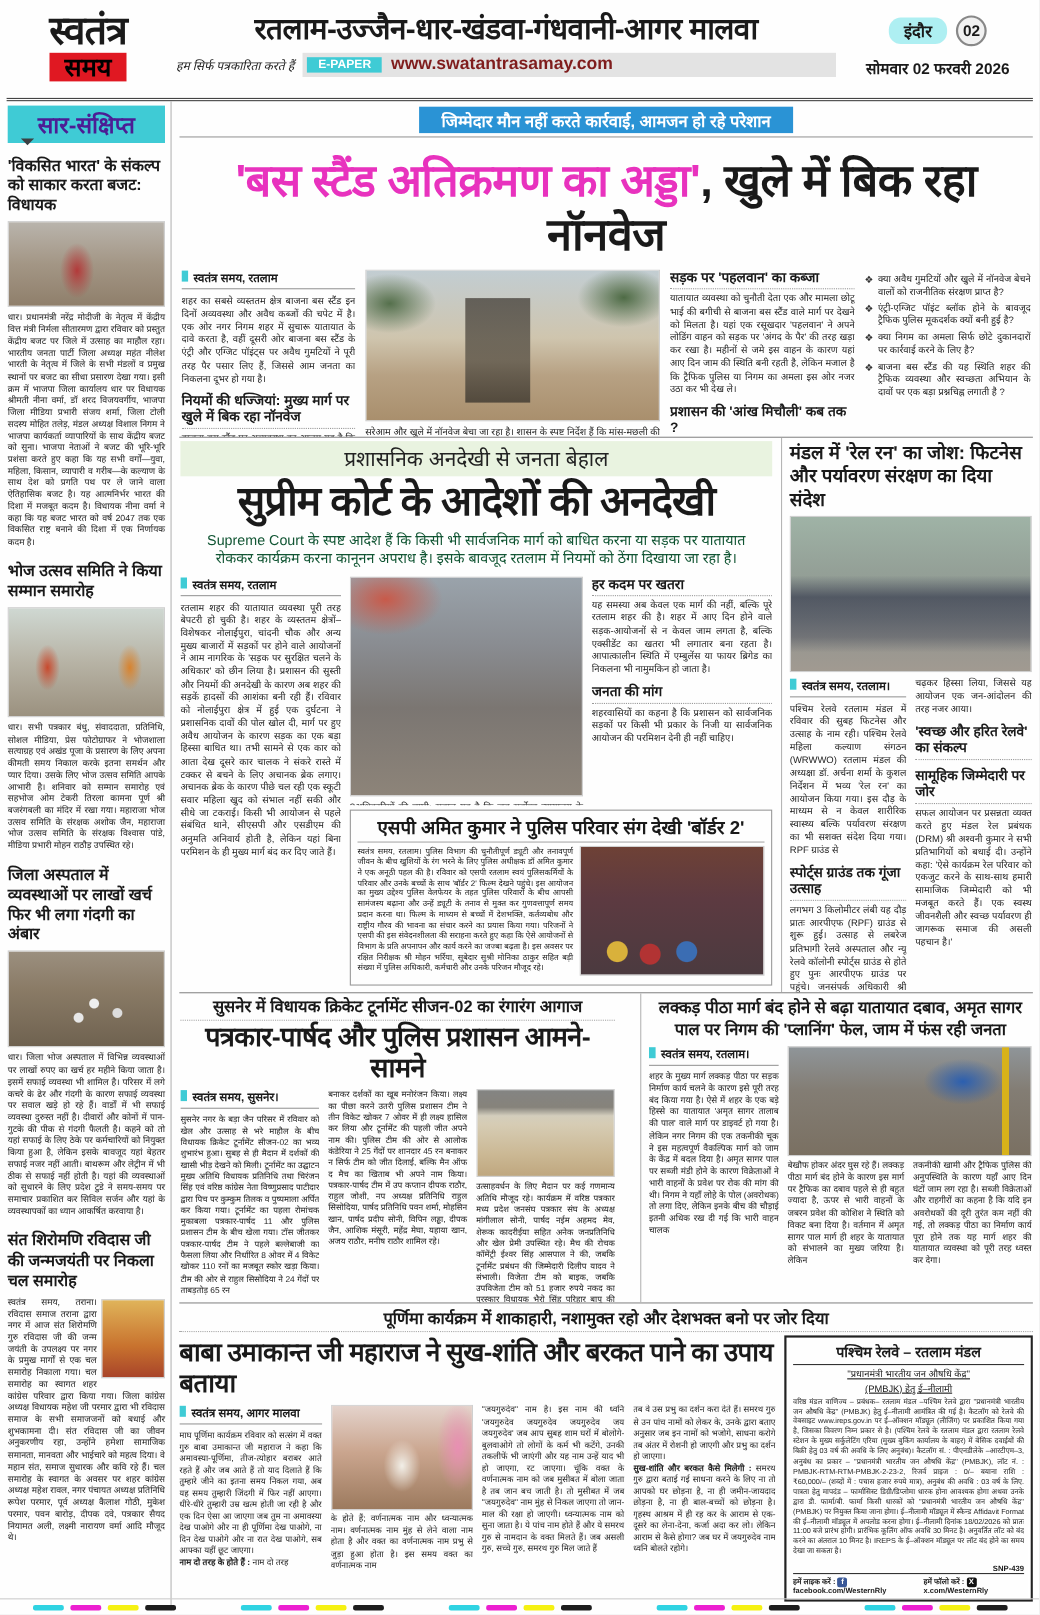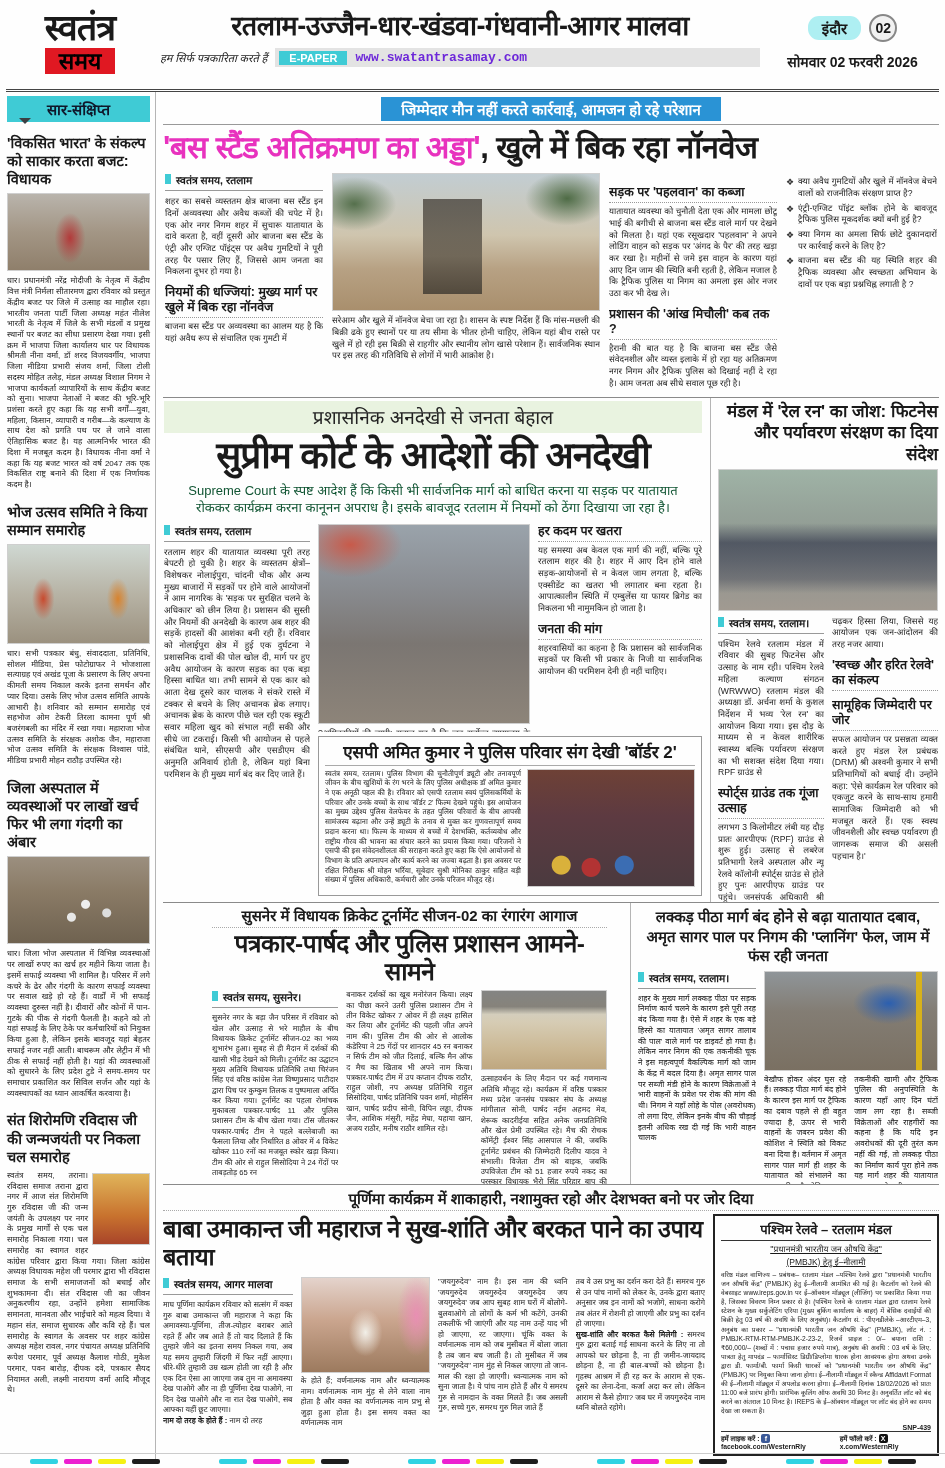--- a/index.html
+++ b/index.html
@@ -15,35 +15,35 @@
   .logo-top { font-size:36px; font-weight:bold; letter-spacing:-1px; line-height:1; }
   .logo-bottom { display:inline-block; background:var(--red); color:#000000; font-weight:bold;
                  font-size:23px; line-height:1.15; padding:0 14px; margin-top:2px; }
   .mast-center { flex:1; }
   .region-line { text-align:center; font-size:27px; font-weight:bold; line-height:1.2; letter-spacing:-.5px; }
   .mast-subrow { display:flex; align-items:center; margin-top:6px; gap:8px; }
   .tagline { font-size:11px; font-style:italic; font-family:"Liberation Serif","DejaVu Serif",serif;
              white-space:nowrap; color:#222; }
   .epaper-bar { flex:1; background:#e3e3e3; display:flex; align-items:center; gap:8px; padding:2px 4px; }
   .epaper-badge { background:var(--cyan); color:#fff; font-weight:bold; font-size:11px; padding:1px 10px; }
-  .website { font-size:13px; font-weight:bold; color:#6d28d9; text-decoration:none;font-family:Liberation Mono, monospace; }
+  .website { font-size:16px; font-weight:bold; color:#7f1d1d; text-decoration:none; }
   .mast-right { width:165px; text-align:center; padding-top:4px; }
   .edition-row { display:flex; justify-content:center; align-items:center; gap:8px; }
   .edition-city { background:#aeeff2; border-radius:11px; font-size:15px; font-weight:bold; padding:2px 14px; }
   .page-circle { width:28px; height:28px; border:2px solid #888; border-radius:50%; background:#f1f1f1;
                  font-size:14px; font-weight:bold; line-height:24px; }
   .date-line { font-size:14px; font-weight:bold; margin-top:10px; white-space:nowrap; }
 
   
   .content { display:flex; }
   .sidebar { width:150px; border-right:1px solid #b5b5b5; padding:4px 5px 0 1px; height:1372px; overflow:hidden; }
   .main { flex:1; padding:0 0 0 7px; }
 
   
-  .sb-header { background:var(--cyan); color:#0f172a; text-align:center; font-size:15px; font-weight:bold;
+  .sb-header { background:var(--cyan); color:#4c1d95; text-align:center; font-size:21px; font-weight:bold;
                padding:3px 0; position:relative; }
   .sb-header::after { content:""; position:absolute; left:12px; bottom:-8px; border:6px solid transparent;
                       border-top-color:#3b4043; }
   .sb-story { margin-top:12px; }
   .sb-title { font-size:14.5px; font-weight:bold; line-height:1.25; margin-bottom:5px; }
   .sb-photo { width:100%; margin-bottom:5px; border:1px solid #cfcfcf; }
   .sb-body { font-size:8px; line-height:1.34; text-align:justify; color:#222; }
   .sb-inset { float:right; width:58px; height:72px; margin:2px 0 2px 4px; border:1px solid #c99; }
 
   
@@ -51,22 +51,22 @@
   .byline::before { content:""; display:inline-block; width:6px; height:10px; background:var(--cyan); margin-right:5px; }
   .body-txt { font-size:8.6px; line-height:1.36; text-align:justify; color:#222; }
   .subhead { font-weight:bold; font-size:12.5px; margin:7px 0 3px; padding-bottom:2px;
              border-bottom:1px dotted #999; line-height:1.2; }
   .photo { border:1px solid #cfcfcf; }
 
   
   .top-story { height:305px; overflow:hidden; }
   .top-banner { width:fit-content; margin:5px auto 3px; background:var(--blue); color:#fff; font-weight:bold;
                 font-size:15px; padding:2px 20px; }
-  .top-headline { font-size:31px; font-weight:bold; border-top:1px solid #999;
-                  padding-top:4px; line-height:1.2; letter-spacing:-.5px; }
+  .top-headline { text-align:center; font-size:41px; font-weight:bold; border-top:1px solid #999;
+                  padding-top:15px; line-height:1.2; letter-spacing:-.5px; }
   .hl-pink { color:var(--magenta); }
   .top-grid { display:grid; grid-template-columns:158px 268px 168px 1fr; gap:9px; padding:7px 2px 0 2px; height:232px; }
   .top-grid > div { overflow:hidden; }
   .photo-busstand { height:138px; position:relative;
     background:
       radial-gradient(ellipse 70px 45px at 88% 18%, #4e6b45 0%, transparent 60%),
       radial-gradient(ellipse 70px 45px at 8% 22%, #55704c 0%, transparent 60%),
       linear-gradient(180deg,#c2cdd2 0%,#cfc5ae 45%,#b7a183 70%,#a98f6d 100%); }
   .photo-busstand::after { content:""; position:absolute; left:34%; top:18%; width:22%; height:70%;
       background:linear-gradient(180deg,#4a453e 0%,#5d564a 60%,#3c372f 100%); opacity:.8; }
@@ -96,31 +96,31 @@
   .border2-flex { display:flex; gap:6px; }
   .border2-txt { flex:1; font-size:7.3px; line-height:1.33; text-align:justify; }
   .photo-border2 { width:168px; height:118px;
     background:
       radial-gradient(circle 10px at 20% 82%, #d9b13b 0 9px, transparent 10px),
       radial-gradient(circle 10px at 38% 84%, #b23333 0 9px, transparent 10px),
       radial-gradient(circle 10px at 58% 82%, #3b6db3 0 9px, transparent 10px),
       linear-gradient(180deg,#6e4136 0%,#5d3a41 40%,#4b3a3f 100%); }
 
   .railrun { flex:1; padding:3px 1px 0 7px; }
-  .rail-headline { text-align:right; font-weight:bold; font-size:17px; line-height:1.25; margin-bottom:4px; }
+  .rail-headline { text-align:left; font-weight:bold; font-size:17px; line-height:1.25; margin-bottom:4px; }
   .photo-run { height:142px; margin-bottom:5px;
     background:
       linear-gradient(180deg, transparent 38%, rgba(30,35,60,.55) 52%, rgba(30,35,60,.30) 78%, transparent 88%),
       linear-gradient(180deg,#9fb3a6 0%,#94a097 35%,#8f9490 65%,#a19a91 100%); }
   .rail-cols { display:flex; gap:8px; height:300px; overflow:hidden; }
   .rail-cols > div { flex:1; overflow:hidden; }
 
   
   .lower-row { display:flex; border-top:1px solid #8a8a8a; height:282px; overflow:hidden; }
-  .cricket { width:420px; border-right:1px solid #b5b5b5; padding:2px 23px 0 1px;margin-left:48px; }
+  .cricket { width:420px; border-right:1px solid #b5b5b5; padding:2px 23px 0 1px; }
   .kicker { text-align:center; font-weight:bold; font-size:15px; padding:2px 0; line-height:1.2; }
   .cricket-headline { text-align:center; font-weight:bold; font-size:24.5px; letter-spacing:-.5px; line-height:1.15;
                       border-top:1px dotted #aaa; padding:2px 0 4px; }
   .cricket-cols { display:flex; gap:8px; height:218px; overflow:hidden; }
   .cricket-cols > div { flex:1; overflow:hidden; }
   .photo-cricket { height:80px; margin-bottom:4px;
     background:
       linear-gradient(180deg, rgba(60,55,50,.5) 0 20%, transparent 30%),
       linear-gradient(180deg,#ccd2d4 0%,#d6ccb4 40%,#cbb894 75%,#bfa77f 100%); }
 
@@ -263,21 +263,21 @@
             <div class="byline">स्वतंत्र समय, रतलाम</div>
             <p class="body-txt">शहर का सबसे व्यस्ततम क्षेत्र बाजना बस स्टैंड इन दिनों अव्यवस्था और अवैध कब्जों की चपेट में है। एक ओर नगर निगम शहर में सुचारू यातायात के दावे करता है, वहीं दूसरी ओर बाजना बस स्टैंड के एंट्री और एग्जिट पॉइंट्स पर अवैध गुमटियों ने पूरी तरह पैर पसार लिए हैं, जिससे आम जनता का निकलना दूभर हो गया है।</p>
             <div class="subhead">नियमों की धज्जियां: मुख्य मार्ग पर खुले में बिक रहा नॉनवेज</div>
             <p class="body-txt">बाजना बस स्टैंड पर अव्यवस्था का आलम यह है कि यहां अवैध रूप से संचालित एक गुमटी में</p>
           </div>
           <div>
             <div class="photo photo-busstand"></div>
             <p class="caption">सरेआम और खुले में नॉनवेज बेचा जा रहा है। शासन के स्पष्ट निर्देश हैं कि मांस-मछली की बिक्री ढके हुए स्थानों पर या तय सीमा के भीतर होनी चाहिए, लेकिन यहां बीच रास्ते पर खुले में हो रही इस बिक्री से राहगीर और स्थानीय लोग खासे परेशान हैं। सार्वजनिक स्थान पर इस तरह की गतिविधि से लोगों में भारी आक्रोश है।</p>
           </div>
           <div>
-            <div class="subhead" style="margin-top:12px">सड़क पर 'पहलवान' का कब्जा</div>
+            <div class="subhead" style="margin-top:0">सड़क पर 'पहलवान' का कब्जा</div>
             <p class="body-txt">यातायात व्यवस्था को चुनौती देता एक और मामला छोटू भाई की बगीची से बाजना बस स्टैंड वाले मार्ग पर देखने को मिलता है। यहां एक रसूखदार 'पहलवान' ने अपने लोडिंग वाहन को सड़क पर 'अंगद के पैर' की तरह खड़ा कर रखा है। महीनों से जमे इस वाहन के कारण यहां आए दिन जाम की स्थिति बनी रहती है, लेकिन मजाल है कि ट्रैफिक पुलिस या निगम का अमला इस ओर नजर उठा कर भी देख ले।</p>
             <div class="subhead">प्रशासन की 'आंख मिचौली' कब तक ?</div>
             <p class="body-txt">हैरानी की बात यह है कि बाजना बस स्टैंड जैसे संवेदनशील और व्यस्त इलाके में हो रहा यह अतिक्रमण नगर निगम और ट्रैफिक पुलिस को दिखाई नहीं दे रहा है। आम जनता अब सीधे सवाल पूछ रही है।</p>
           </div>
           <div>
             <div class="bullet">
                 <span class="blt">❖</span>
                 <span>क्या अवैध गुमटियों और खुले में नॉनवेज बेचने वालों को राजनीतिक संरक्षण प्राप्त है?</span>
               </div>
             <div class="bullet">

